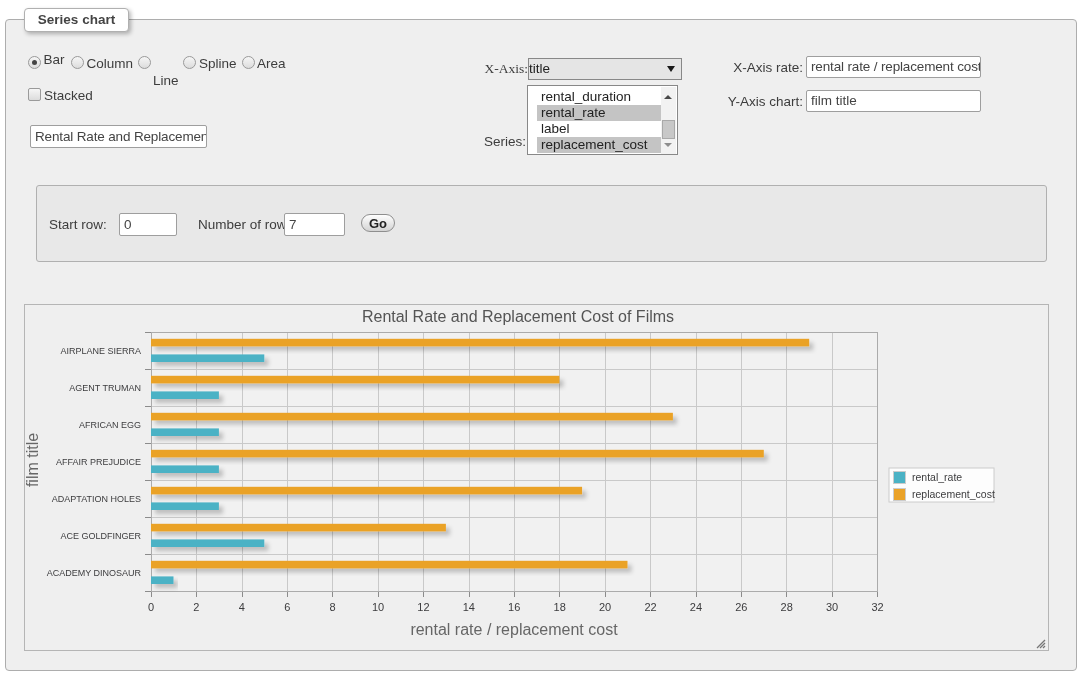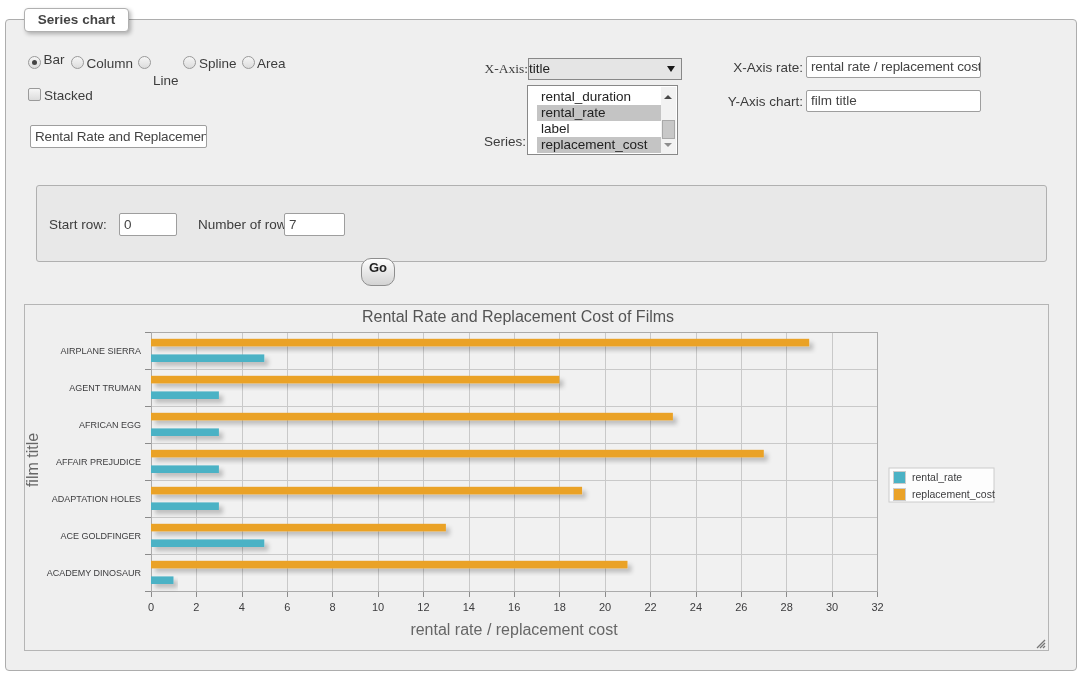--- a/index.html
+++ b/index.html
@@ -15,21 +15,21 @@
 .tin { background:#fff; border:1px solid #9e9e9e; border-radius:2px; font-size:13.5px; color:#444; line-height:20px; padding:0 0 0 4px; overflow:hidden; white-space:nowrap; }
 #sel { left:528px; top:58px; width:154px; height:22px; background:#e5e5e5; border:1px solid #888; font-size:13.5px; color:#222; line-height:20px; }
 #sel .arr { position:absolute; right:6px; top:7px; width:0; height:0; border-left:4.5px solid transparent; border-right:4.5px solid transparent; border-top:6.5px solid #1a1a1a; }
 #mlist { left:527px; top:85px; width:151px; height:70px; background:#fff; border:1px solid #888; overflow:hidden; }
 #mlist .it { position:absolute; left:1px; width:134px; height:16px; font-size:13.5px; color:#222; line-height:16px; padding-left:4px; white-space:nowrap;margin-left:8px; }
 #mlist .it.sel { background:#c4c4c4; }
 #sb { position:absolute; right:1px; top:1px; width:15.5px; height:68px; background:#f2f2f2; }
 #sb .thumb { position:absolute; left:1px; top:33px; width:13px; height:19px; background:#c8c8c8; border:1px solid #a9a9a9; }
 .sbarr { position:absolute; left:3px; width:0; height:0; border-left:4.5px solid transparent; border-right:4.5px solid transparent; }
 #panel { left:36px; top:185px; width:1011px; height:77px; background:#e8e8e8; border:1px solid #b0b0b0; border-radius:3px; }
-#go { left:361px; top:214px; width:34px; height:28px; border:1px solid #8e8e8e; border-radius:10px; background:linear-gradient(#fefefe,#d3d3d3); font-size:13px; font-weight:bold; color:#222; text-align:center; line-height:18px;margin-top:44px; }
+#go { left:361px; top:214px; width:34px; height:18px; border:1px solid #8e8e8e; border-radius:10px; background:linear-gradient(#fefefe,#d3d3d3); font-size:13px; font-weight:bold; color:#222; text-align:center; line-height:18px; }
 #chartbox { left:24px; top:304px; width:1025px; height:347px; border:1px solid #b5b5b5; background:#efefef; }
 </style>
 </head>
 <body>
 <div id="root">
   <div class="abs" id="fs"></div>
   <div class="abs" id="leg" style="font-size:13.5px;">Series chart</div>
 
   <div class="abs radio on" style="left:28px; top:56px;"></div>
   <span class="abs lbl" style="left:43.5px; top:52px;">Bar</span>

